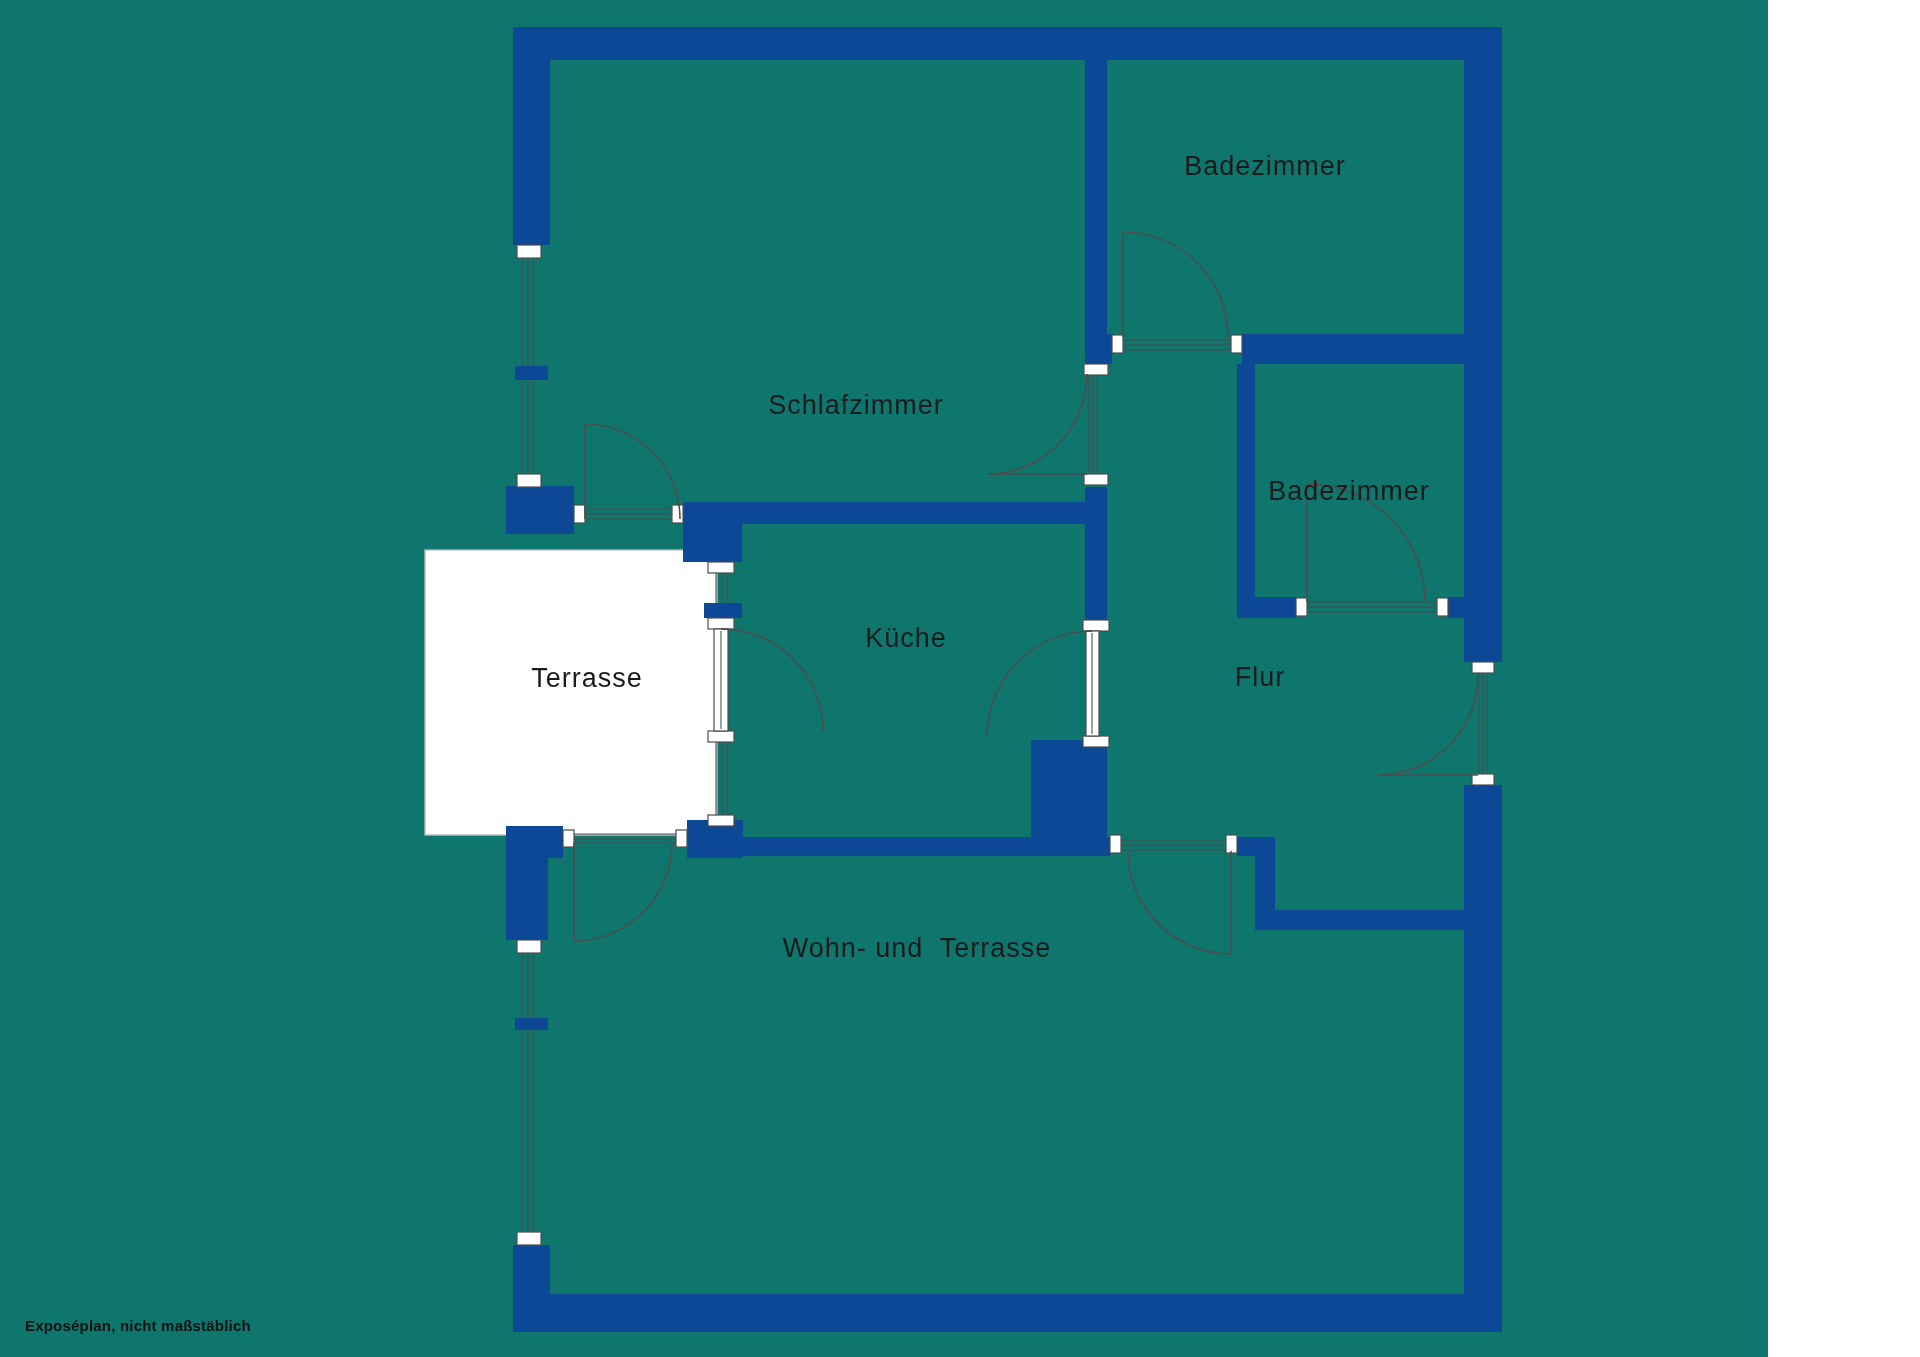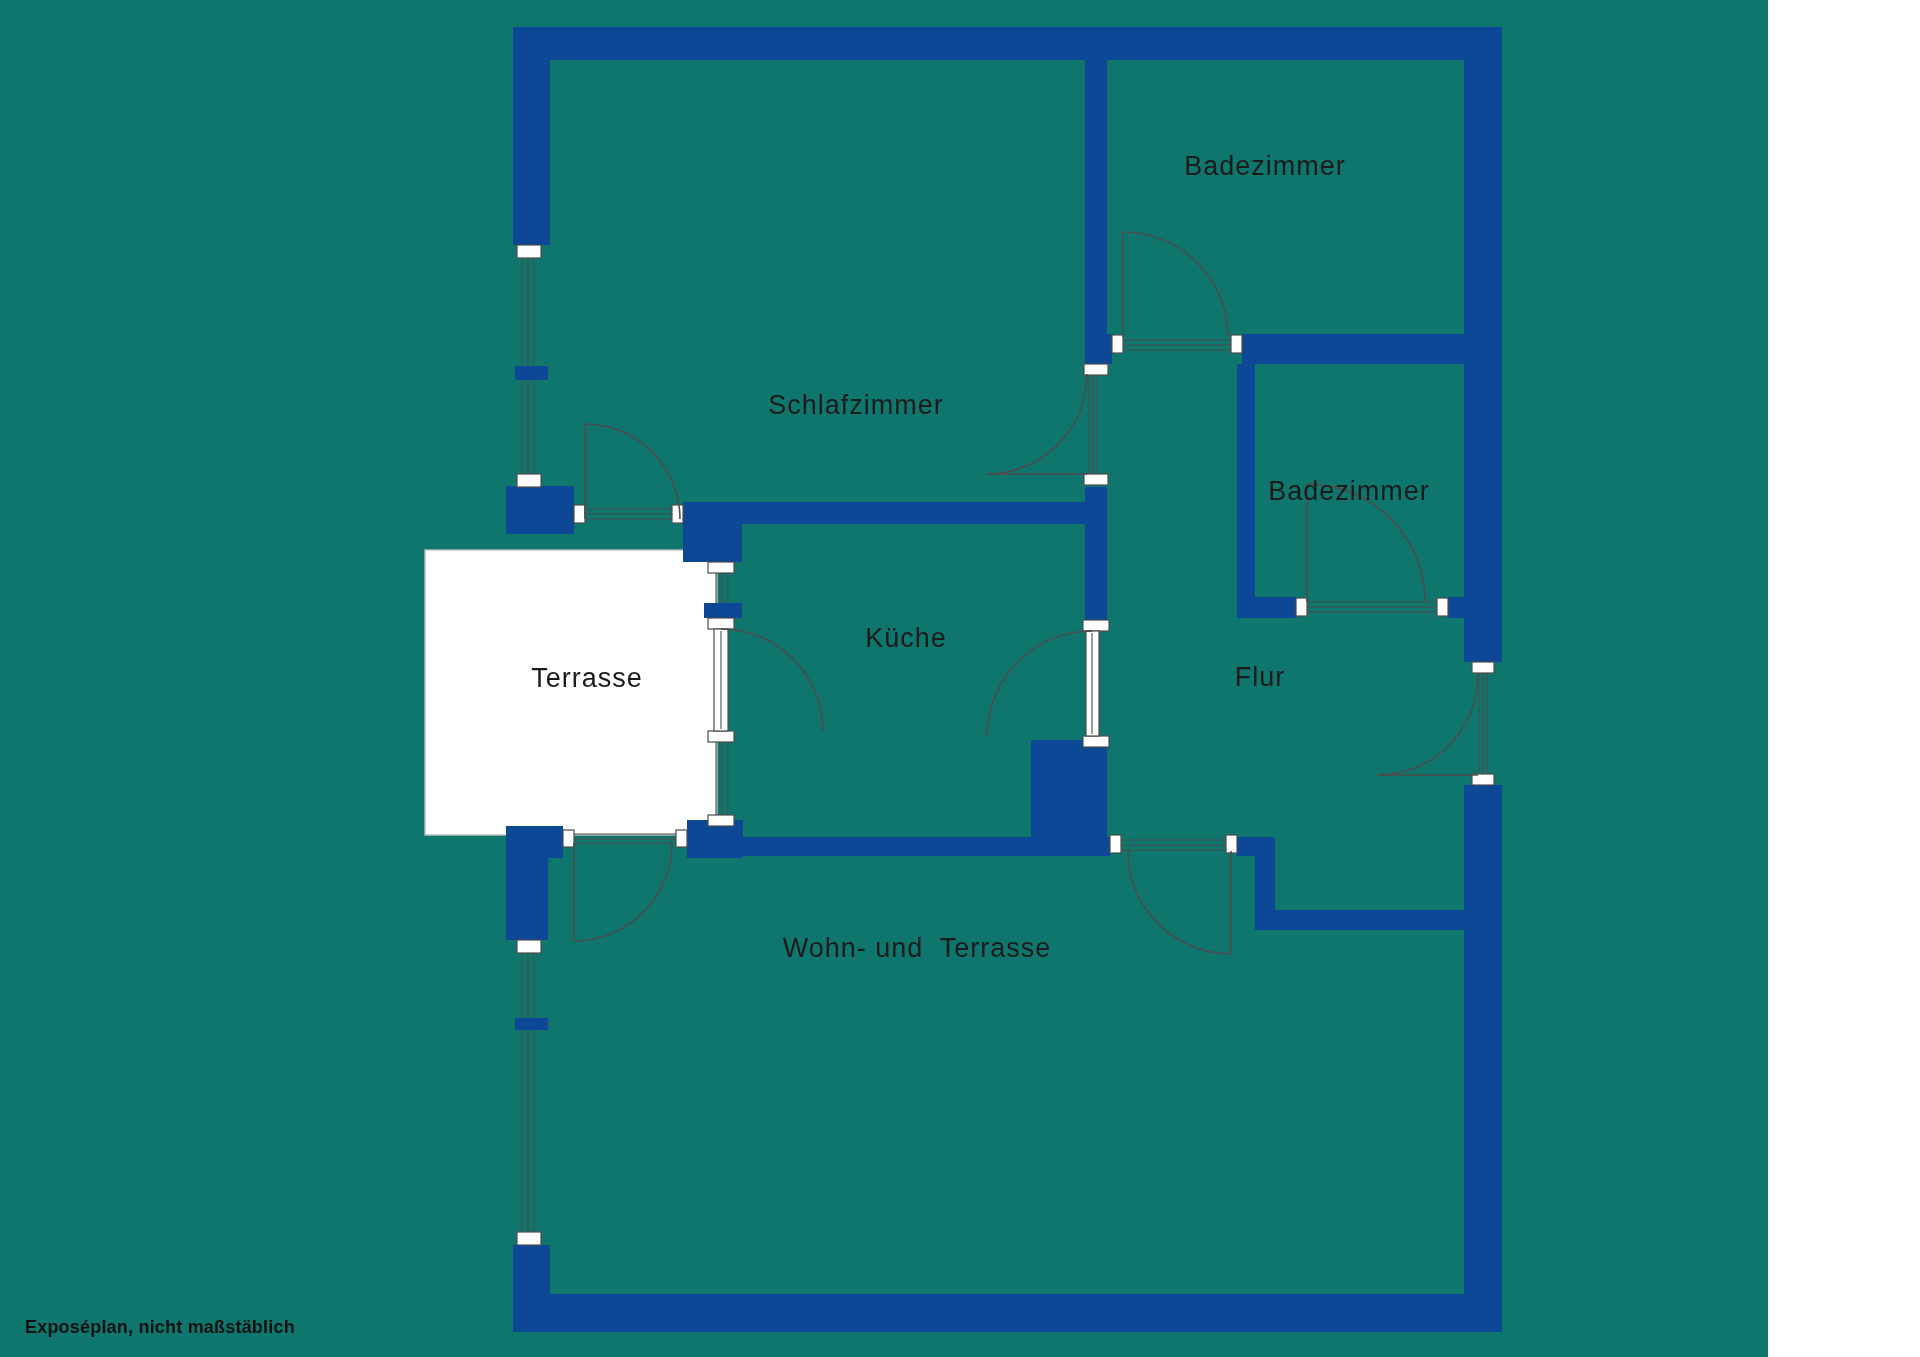--- a/index.html
+++ b/index.html
@@ -6,21 +6,21 @@
   body{font-family:"Liberation Sans", sans-serif;}
   .stage{position:relative;width:1768px;height:1357px;background:#0f766e;overflow:hidden;}
   .stage svg{position:absolute;left:0;top:0;}
   .room-label{
     position:absolute;transform:translate(-50%,-50%);
     font-size:27px;color:#1b1b1b;letter-spacing:1px;white-space:pre;
     font-family:"Liberation Sans", sans-serif;
   }
   .disclaimer{
     position:absolute;left:25px;top:1317px;
-    font-size:18px;font-weight:bold;color:#111;letter-spacing:.2px;
+    font-size:15px;font-weight:bold;color:#111;letter-spacing:.2px;
     font-family:"Liberation Sans", sans-serif;
   }
   .w{fill:var(--wall);}
   .arc{fill:none;stroke:var(--line);stroke-width:1.6;}
   .leafline{stroke:var(--line);stroke-width:1.6;}
   .jamb{fill:#fff;stroke:var(--line);stroke-width:1.2;}
   .wline{stroke:var(--line);stroke-width:1.1;}
   .leafrect{fill:#fff;stroke:var(--line);stroke-width:1.2;}
   .terrace{fill:#ffffff;stroke:var(--terrace);stroke-width:1.4;}
 </style>

